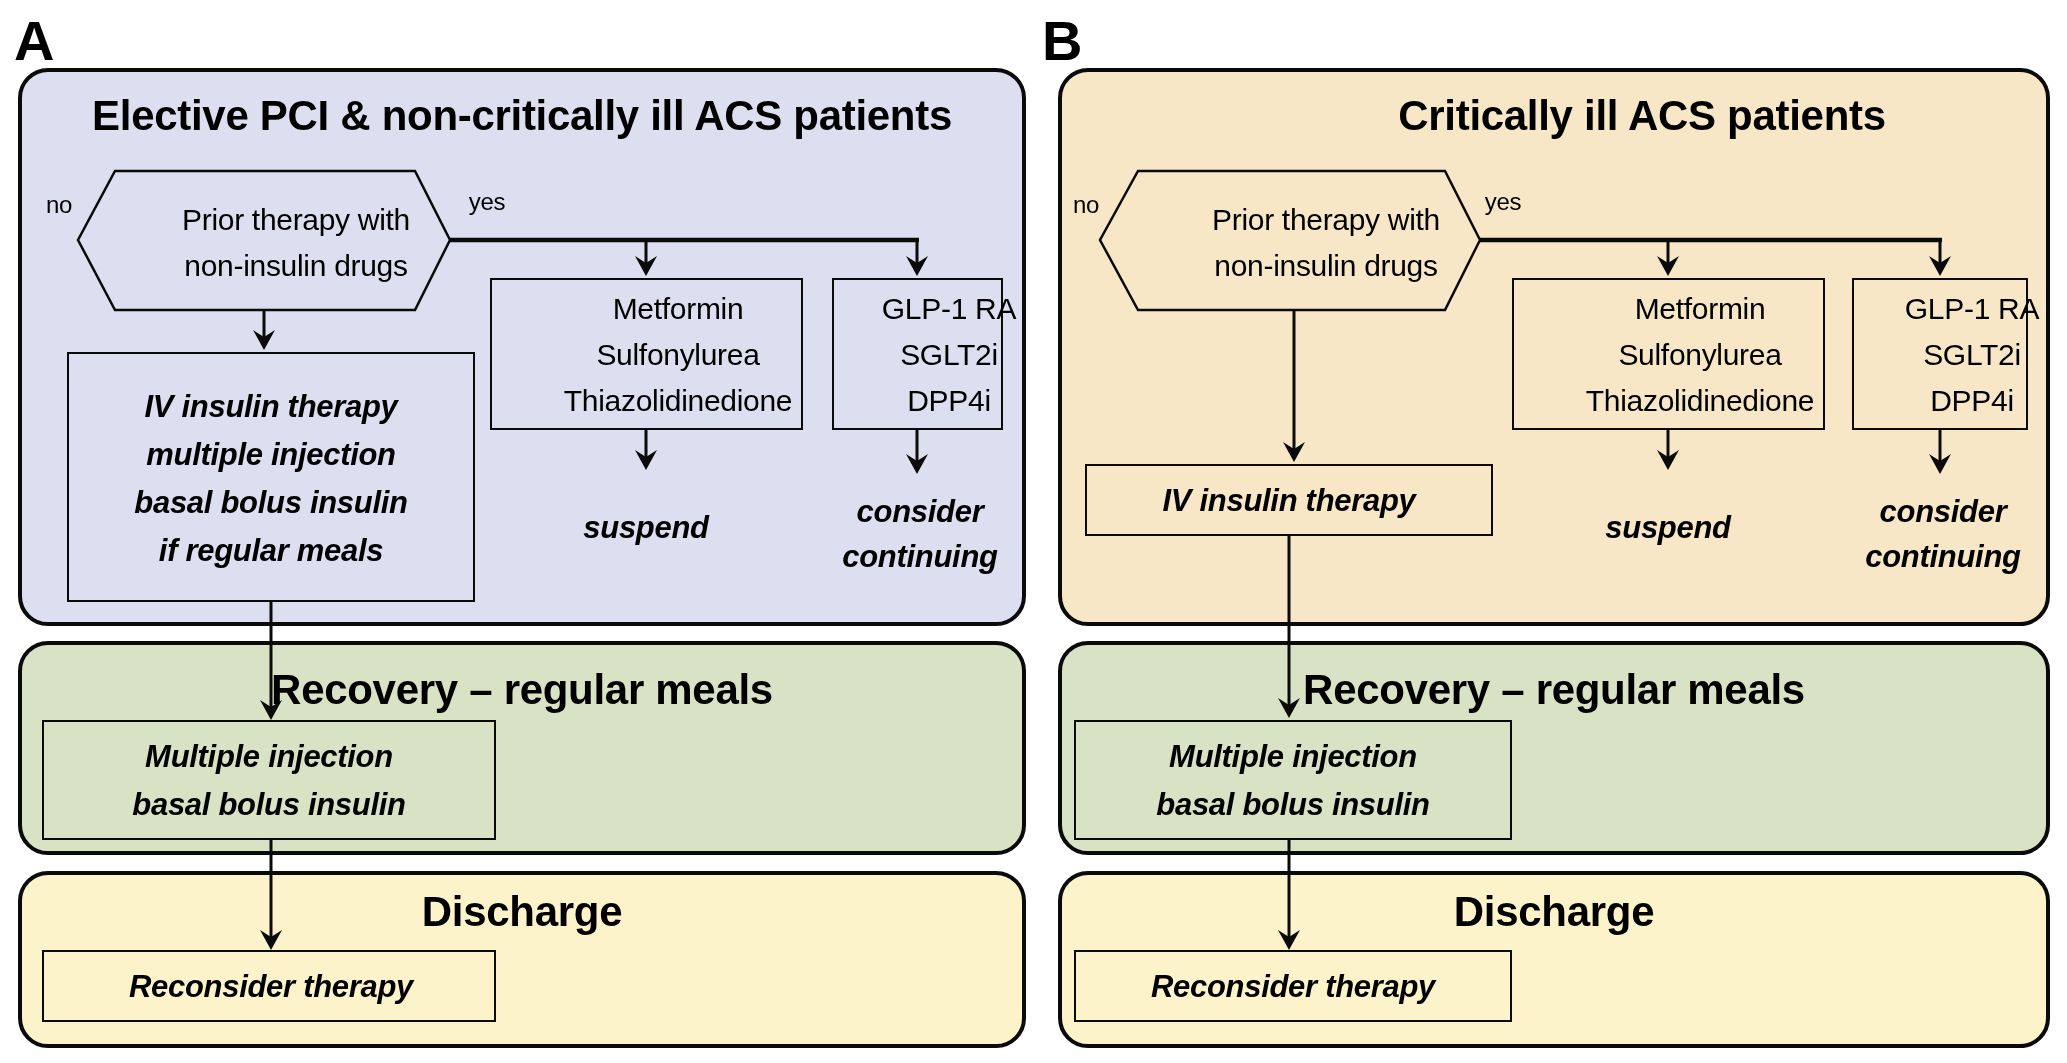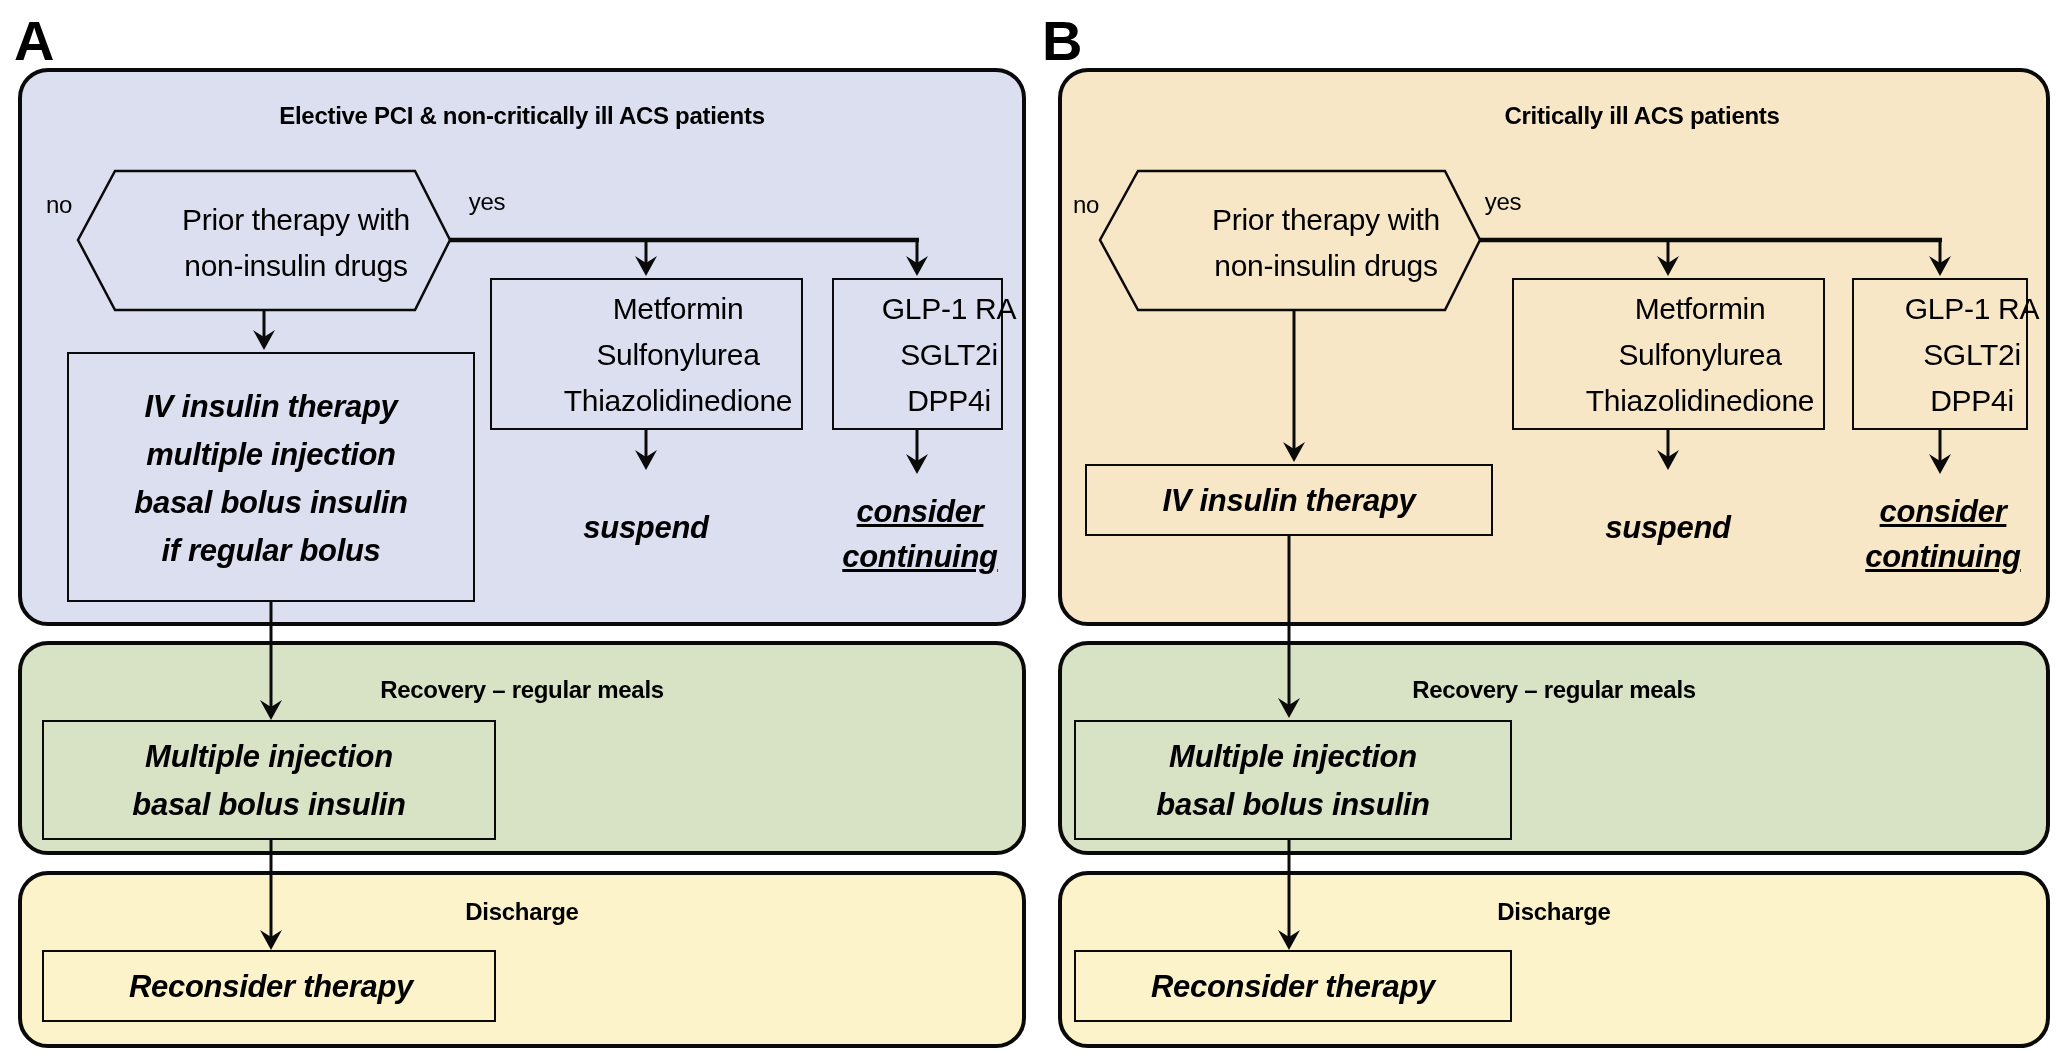--- a/index.html
+++ b/index.html
@@ -35,25 +35,25 @@
     transform:translate(-50%,-50%);
     text-align:center;
     white-space:nowrap;
     line-height:1.0;
   }
   .corner{
     position:absolute;
     font-size:56px;font-weight:700;letter-spacing:-2px;
     transform:none;
   }
-  .ptitle{font-size:24px;font-weight:700;letter-spacing:-0.3px;}
+  .ptitle{font-size:42px;font-weight:700;letter-spacing:-0.3px;}
   .node{font-size:30px;line-height:46px;letter-spacing:-0.3px;margin-left:32px;}
   .lbl{font-size:24px;letter-spacing:-0.3px;}
   .bi{font-size:31px;font-weight:700;font-style:italic;line-height:48px;letter-spacing:-0.3px;text-align:center;}
-  .bi2{line-height:45px;text-decoration:underline;}
+  .bi2{line-height:45px;}
   svg.overlay{
     position:absolute;left:0;top:0;width:2067px;height:1063px;
     pointer-events:none;
   }
   svg .stroke{stroke:#0a0a0a;fill:none;}
 </style>
 </head>
 <body>
 
 <div class="canvas">
@@ -126,21 +126,21 @@
   </div>
   <div class="txt bi" style="left:646px;top:528px">suspend</div>
   <div class="txt bi bi2" style="left:920px;top:534px">
     <div>consider</div>
     <div>continuing</div>
   </div>
   <div class="txt bi" style="left:271px;top:479px">
     <div>IV insulin therapy</div>
     <div>multiple injection</div>
     <div>basal bolus insulin</div>
-    <div>if regular bolus</div>
+    <div>if regular meals</div>
   </div>
 
   <div class="txt ptitle" style="left:1642px;top:116px">Critically ill ACS patients</div>
   <div class="txt lbl" style="left:1086px;top:205px">no</div>
   <div class="txt lbl" style="left:1503px;top:202px">yes</div>
   <div class="txt node" style="left:1294px;top:243px">
     <div>Prior therapy with</div>
     <div>non-insulin drugs</div>
   </div>
   <div class="txt node" style="left:1668px;top:355px">

